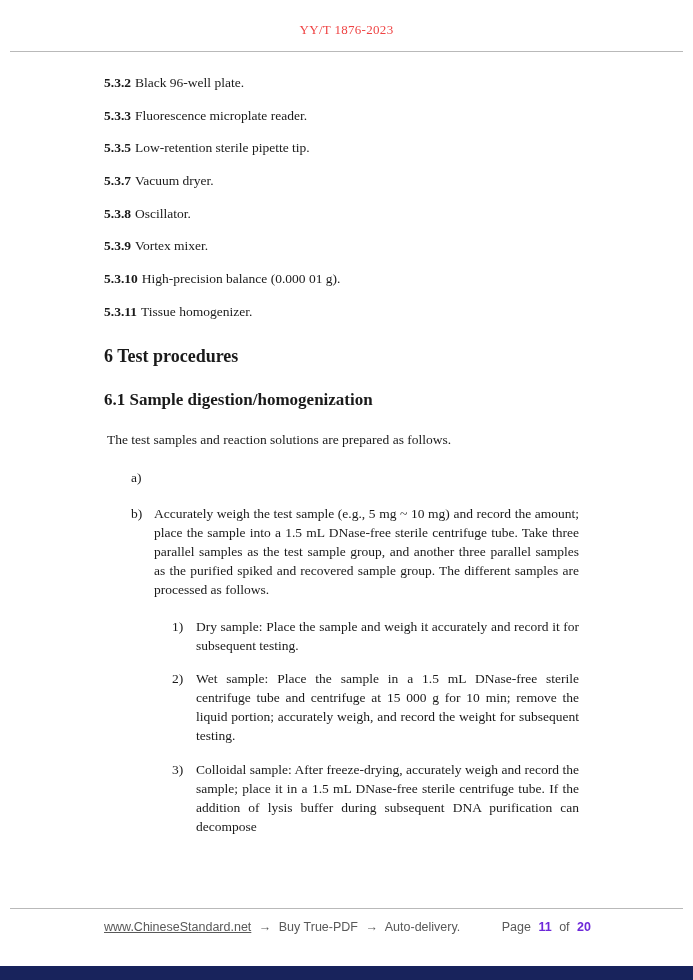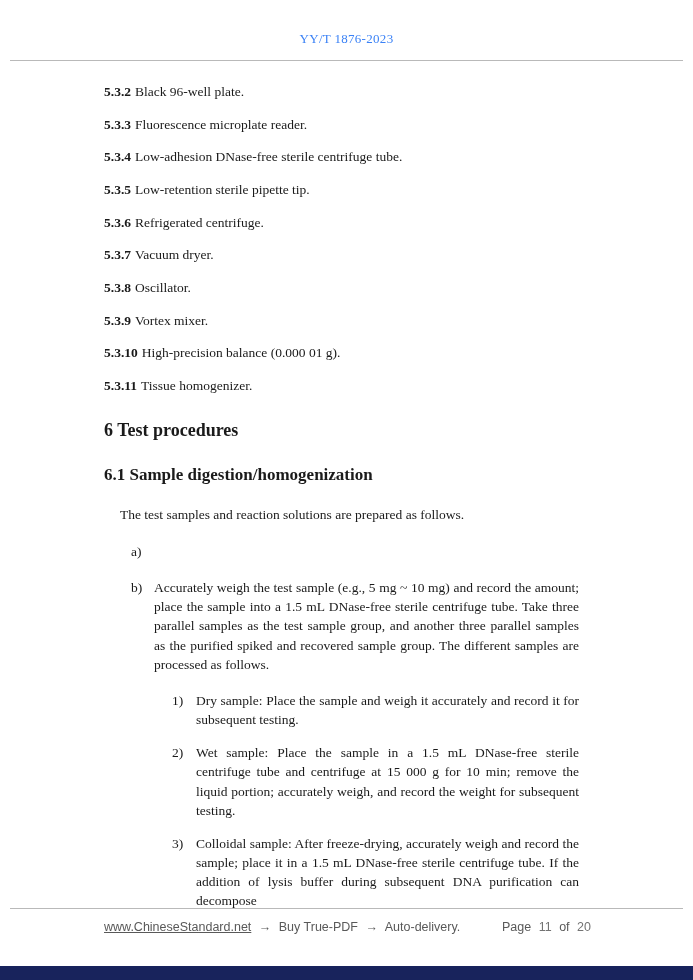--- a/index.html
+++ b/index.html
@@ -8,24 +8,24 @@
     width: 693px;
     height: 980px;
     background: #ffffff;
     font-family: "Liberation Serif", serif;
     color: #1a1a1a;
     overflow: hidden;
     margin: 0 auto;
   }
   
   .doc-header {
-    padding-top: 31px;
+    padding-top: 22px;
     text-align: center;
     font-size: 13px;
-    color: #3b82f6;
+    color: #ef4444;
     letter-spacing: 0.3px;
   }
   .header-rule {
     border: none;
     border-top: 1px solid #b9b9b9;
     margin: 13px 10px 0 10px;
   }
   
   .content {
     padding: 21px 114px 0 104px;
@@ -38,21 +38,21 @@
     font-size: 18px;
     font-weight: bold;
     margin: 25px 0 21px 0;
     line-height: 1.2;
   }
   .sub-heading {
     font-size: 17px;
     font-weight: bold;
     margin: 0 0 18px 0;
   }
-  .intro { margin: 0 0 18px 16px; }
+  .intro { margin: 0 0 18px 3px; }
   .li {
     display: flex;
     margin: 0 0 15px 0;
     padding-left: 27px;
   }
   .li .li-label { flex: 0 0 23px; }
   .li .li-text { flex: 1; text-align: justify; }
   .li.nested { padding-left: 68px; margin-bottom: 14px; }
   .li.nested .li-label { flex: 0 0 24px; }
   .li.gap-after { margin-bottom: 17px; }
@@ -76,21 +76,21 @@
     align-items: flex-start;
     font-family: "Liberation Sans", sans-serif;
     font-size: 12.5px;
     color: #595959;
   }
   .footer a {
     color: #595959;
     text-decoration: underline;
     cursor: pointer;
   }
-  .footer .pg-strong { font-weight: normal; color: #737373; }
+  .footer .pg-strong { font-weight: bold; color: #6d28d9; }
   .footer .seg { margin-right: 4px; }
   .bottom-bar {
     position: absolute;
     left: 0; right: 0; bottom: 0;
     height: 14px;
     background: #18235c;
   }
 </style>
 </head>
 <body>
@@ -104,27 +104,21 @@
 
   <div class="content">
 
     <div class="clause">
       <span class="clause-num">5.3.2</span><span>Black 96-well plate.</span>
     </div>
     <div class="clause">
       <span class="clause-num">5.3.3</span><span>Fluorescence microplate reader.</span>
     </div>
     <div class="clause">
-      <span class="clause-num">5.3.4</span><span>Low-adhesion DNase-free sterile centrifuge tube.</span>
-    </div>
-    <div class="clause">
       <span class="clause-num">5.3.5</span><span>Low-retention sterile pipette tip.</span>
-    </div>
-    <div class="clause">
-      <span class="clause-num">5.3.6</span><span>Refrigerated centrifuge.</span>
     </div>
     <div class="clause">
       <span class="clause-num">5.3.7</span><span>Vacuum dryer.</span>
     </div>
     <div class="clause">
       <span class="clause-num">5.3.8</span><span>Oscillator.</span>
     </div>
     <div class="clause">
       <span class="clause-num">5.3.9</span><span>Vortex mixer.</span>
     </div>

